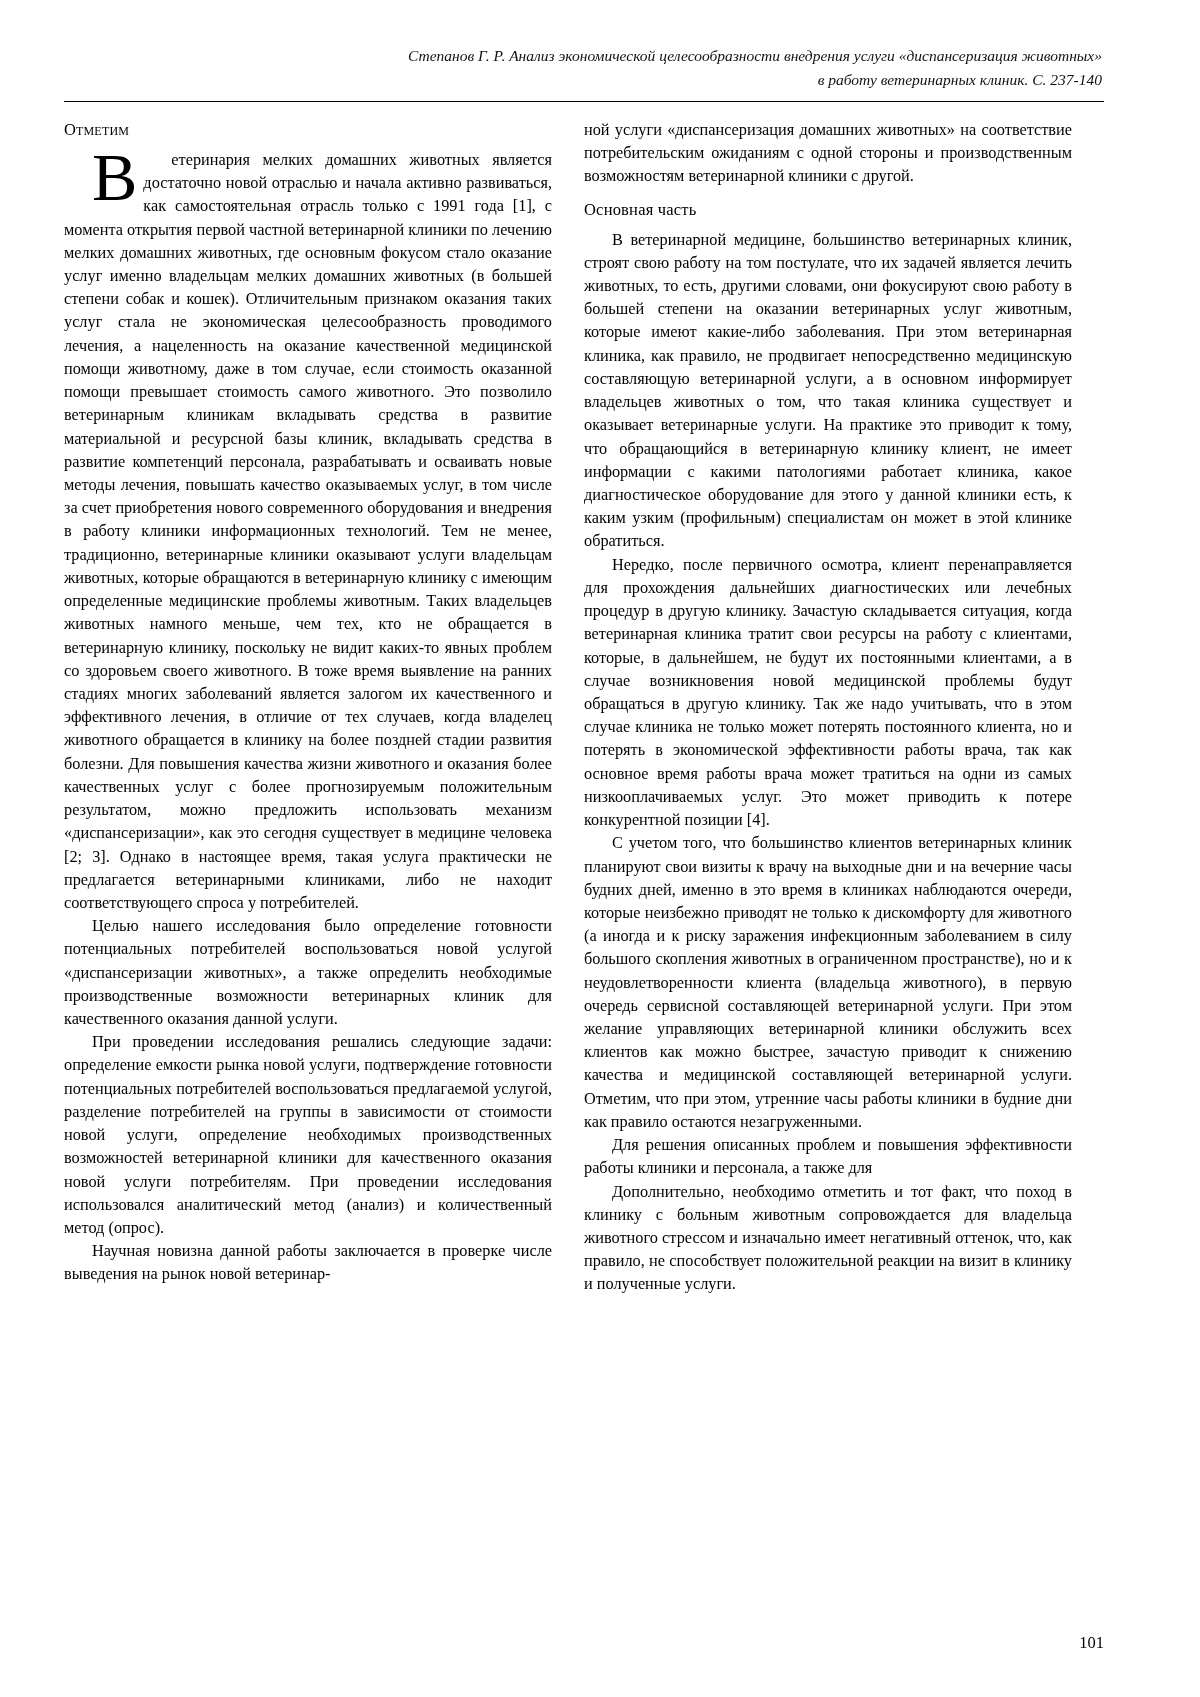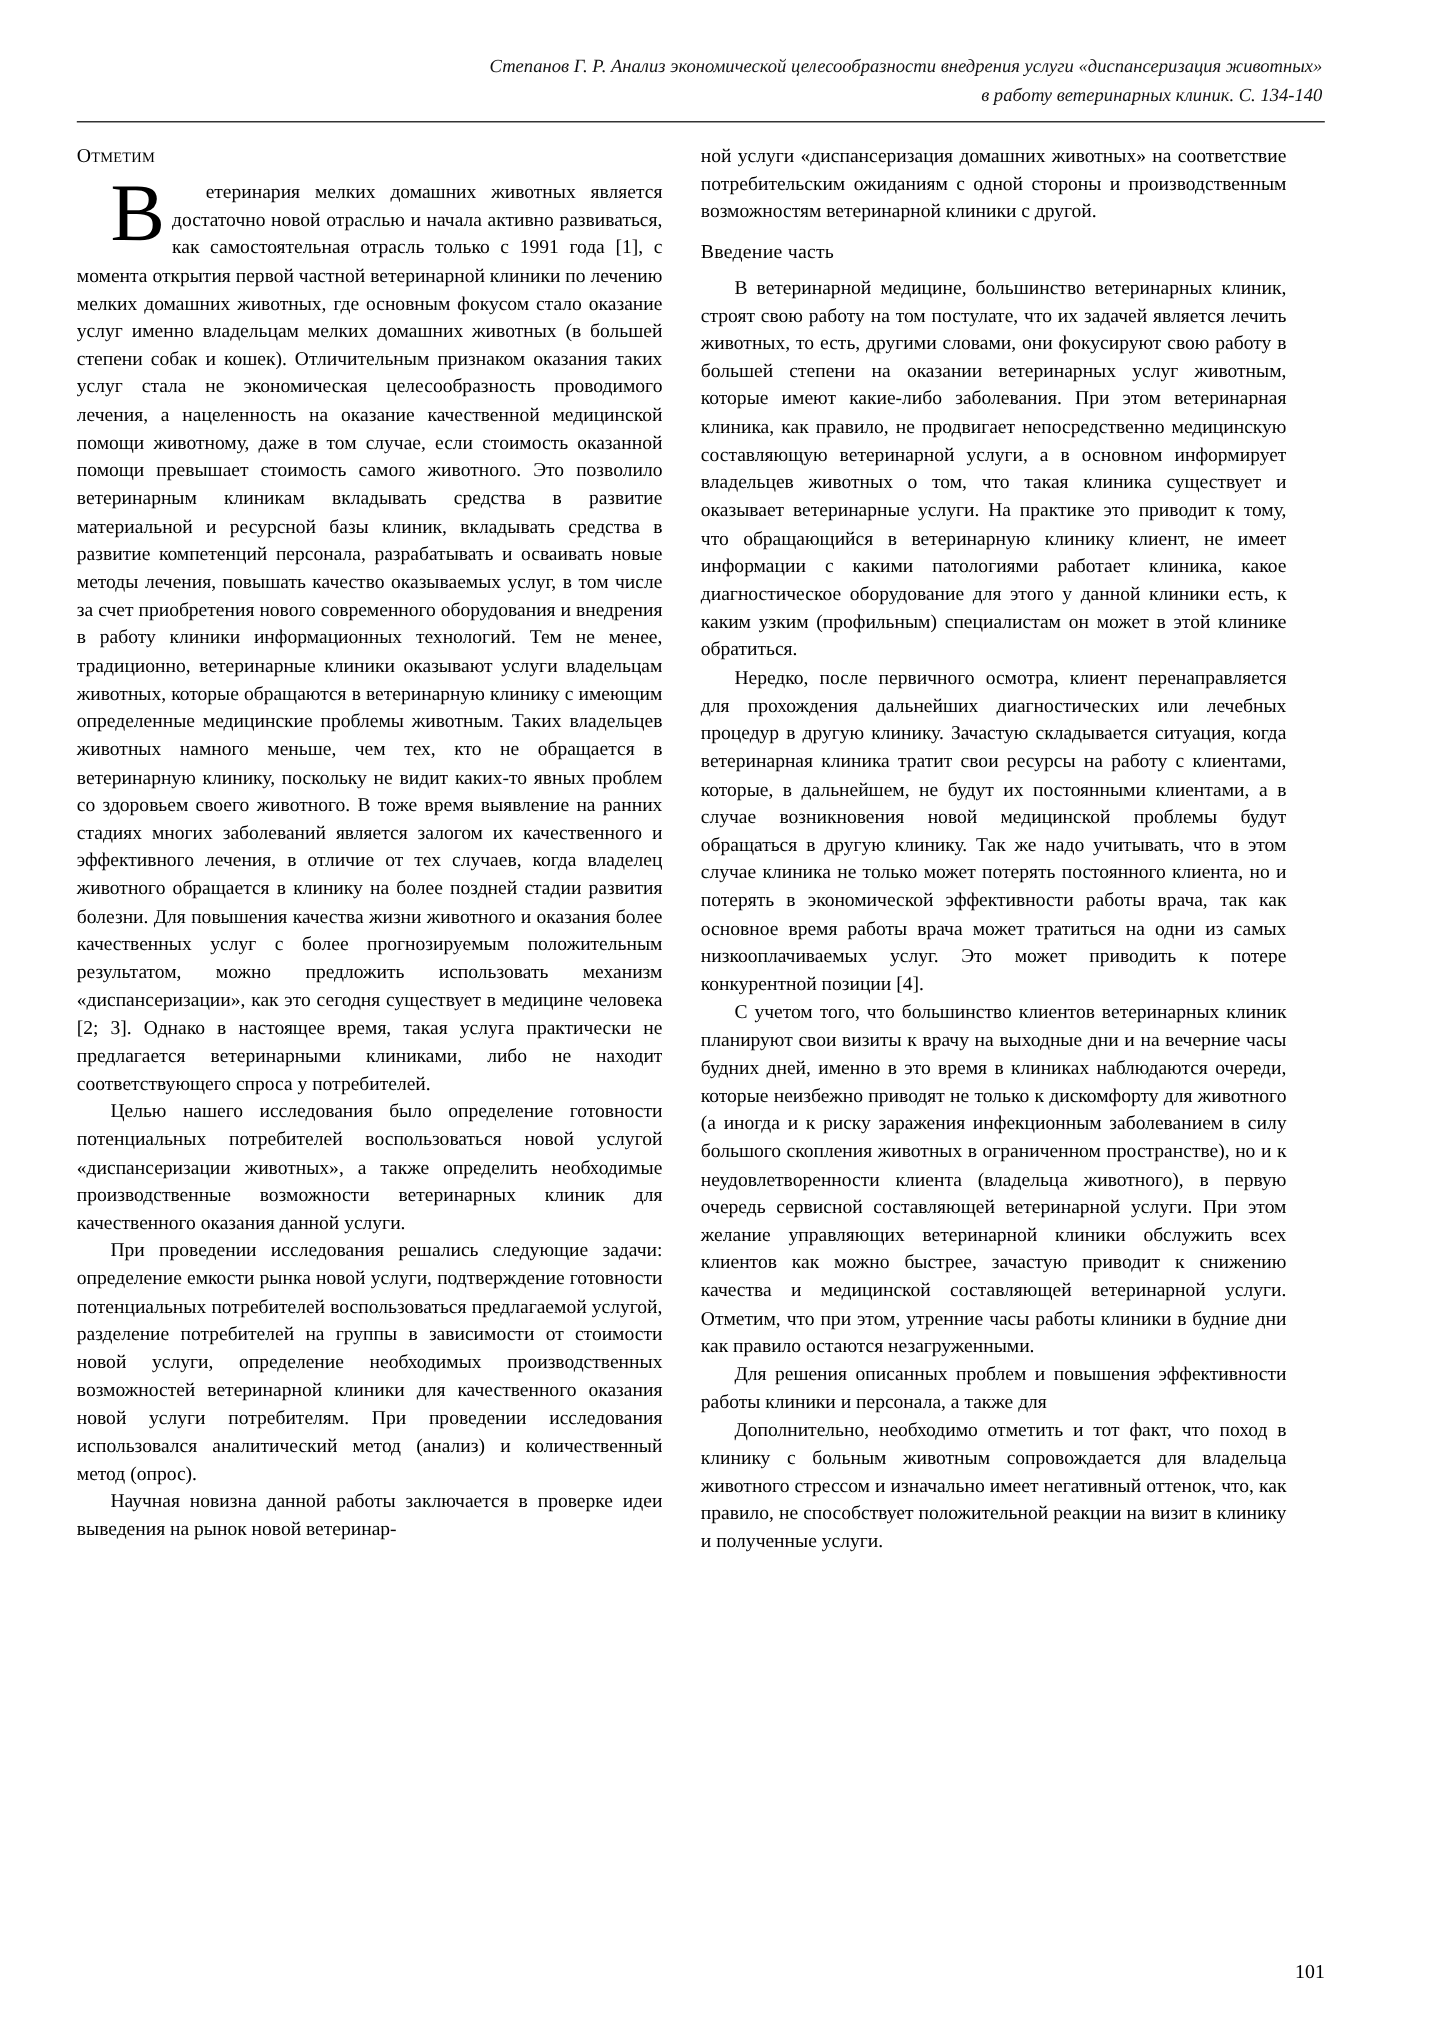--- a/index.html
+++ b/index.html
@@ -85,42 +85,42 @@
     font-size: 16.5px;
   }
 </style>
 </head>
 <body>
 
 <div class="page">
 
   <div class="running-head">
     <div>Степанов Г. Р. Анализ экономической целесообразности внедрения услуги «диспансеризация животных»</div>
-    <div>в работу ветеринарных клиник. С. 134-140</div>
+    <div>в работу ветеринарных клиник. С. 237-140</div>
   </div>
   <div class="rule"></div>
 
   <div class="columns">
 
     <div class="col">
       <div class="section-head">Отметим</div>
 
       <p class="body dropcap-para"><span class="dropcap">В</span><span>етеринария мелких домашних животных является достаточно новой отраслью и начала активно развиваться, как самостоятельная отрасль только с 1991 года [1], с момента открытия первой частной ветеринарной клиники по лечению мелких домашних животных, где основным фокусом стало оказание услуг именно владельцам мелких домашних животных (в большей степени собак и кошек). Отличительным признаком оказания таких услуг стала не экономическая целесообразность проводимого лечения, а нацеленность на оказание качественной медицинской помощи животному, даже в том случае, если стоимость оказанной помощи превышает стоимость самого животного. Это позволило ветеринарным клиникам вкладывать средства в развитие материальной и ресурсной базы клиник, вкладывать средства в развитие компетенций персонала, разрабатывать и осваивать новые методы лечения, повышать качество оказываемых услуг, в том числе за счет приобретения нового современного оборудования и внедрения в работу клиники информационных технологий. Тем не менее, традиционно, ветеринарные клиники оказывают услуги владельцам животных, которые обращаются в ветеринарную клинику с имеющим определенные медицинские проблемы животным. Таких владельцев животных намного меньше, чем тех, кто не обращается в ветеринарную клинику, поскольку не видит каких-то явных проблем со здоровьем своего животного. В тоже время выявление на ранних стадиях многих заболеваний является залогом их качественного и эффективного лечения, в отличие от тех случаев, когда владелец животного обращается в клинику на более поздней стадии развития болезни. Для повышения качества жизни животного и оказания более качественных услуг с более прогнозируемым положительным результатом, можно предложить использовать механизм «диспансеризации», как это сегодня существует в медицине человека [2; 3]. Однако в настоящее время, такая услуга практически не предлагается ветеринарными клиниками, либо не находит соответствующего спроса у потребителей.</span></p>
 
       <p class="body">Целью нашего исследования было определение готовности потенциальных потребителей воспользоваться новой услугой «диспансеризации животных», а также определить необходимые производственные возможности ветеринарных клиник для качественного оказания данной услуги.</p>
 
       <p class="body">При проведении исследования решались следующие задачи: определение емкости рынка новой услуги, подтверждение готовности потенциальных потребителей воспользоваться предлагаемой услугой, разделение потребителей на группы в зависимости от стоимости новой услуги, определение необходимых производственных возможностей ветеринарной клиники для качественного оказания новой услуги потребителям. При проведении исследования использовался аналитический метод (анализ) и количественный метод (опрос).</p>
 
-      <p class="body">Научная новизна данной работы заключается в проверке идеи выведения на рынок новой ветеринар-</p>
+      <p class="body">Научная новизна данной работы заключается в проверке числе выведения на рынок новой ветеринар-</p>
     </div>
 
     <div class="col">
       <p class="body noindent">ной услуги «диспансеризация домашних животных» на соответствие потребительским ожиданиям с одной стороны и производственным возможностям ветеринарной клиники с другой.</p>
 
-      <div class="section-head plain" style="margin-top:10px;">Введение часть</div>
+      <div class="section-head plain" style="margin-top:10px;">Основная часть</div>
 
       <p class="body">В ветеринарной медицине, большинство ветеринарных клиник, строят свою работу на том постулате, что их задачей является лечить животных, то есть, другими словами, они фокусируют свою работу в большей степени на оказании ветеринарных услуг животным, которые имеют какие-либо заболевания. При этом ветеринарная клиника, как правило, не продвигает непосредственно медицинскую составляющую ветеринарной услуги, а в основном информирует владельцев животных о том, что такая клиника существует и оказывает ветеринарные услуги. На практике это приводит к тому, что обращающийся в ветеринарную клинику клиент, не имеет информации с какими патологиями работает клиника, какое диагностическое оборудование для этого у данной клиники есть, к каким узким (профильным) специалистам он может в этой клинике обратиться.</p>
 
       <p class="body">Нередко, после первичного осмотра, клиент перенаправляется для прохождения дальнейших диагностических или лечебных процедур в другую клинику. Зачастую складывается ситуация, когда ветеринарная клиника тратит свои ресурсы на работу с клиентами, которые, в дальнейшем, не будут их постоянными клиентами, а в случае возникновения новой медицинской проблемы будут обращаться в другую клинику. Так же надо учитывать, что в этом случае клиника не только может потерять постоянного клиента, но и потерять в экономической эффективности работы врача, так как основное время работы врача может тратиться на одни из самых низкооплачиваемых услуг. Это может приводить к потере конкурентной позиции [4].</p>
 
       <p class="body">С учетом того, что большинство клиентов ветеринарных клиник планируют свои визиты к врачу на выходные дни и на вечерние часы будних дней, именно в это время в клиниках наблюдаются очереди, которые неизбежно приводят не только к дискомфорту для животного (а иногда и к риску заражения инфекционным заболеванием в силу большого скопления животных в ограниченном пространстве), но и к неудовлетворенности клиента (владельца животного), в первую очередь сервисной составляющей ветеринарной услуги. При этом желание управляющих ветеринарной клиники обслужить всех клиентов как можно быстрее, зачастую приводит к снижению качества и медицинской составляющей ветеринарной услуги.  Отметим, что при этом, утренние часы работы клиники в будние дни как правило остаются незагруженными.</p>
 
       <p class="body">Для решения описанных проблем и повышения эффективности работы клиники и персонала, а также для</p>
 
       <p class="body">Дополнительно, необходимо отметить и тот факт, что поход в клинику с больным животным сопровождается для владельца животного стрессом и изначально имеет негативный оттенок, что, как правило, не способствует положительной реакции на визит в клинику и полученные услуги.</p>

